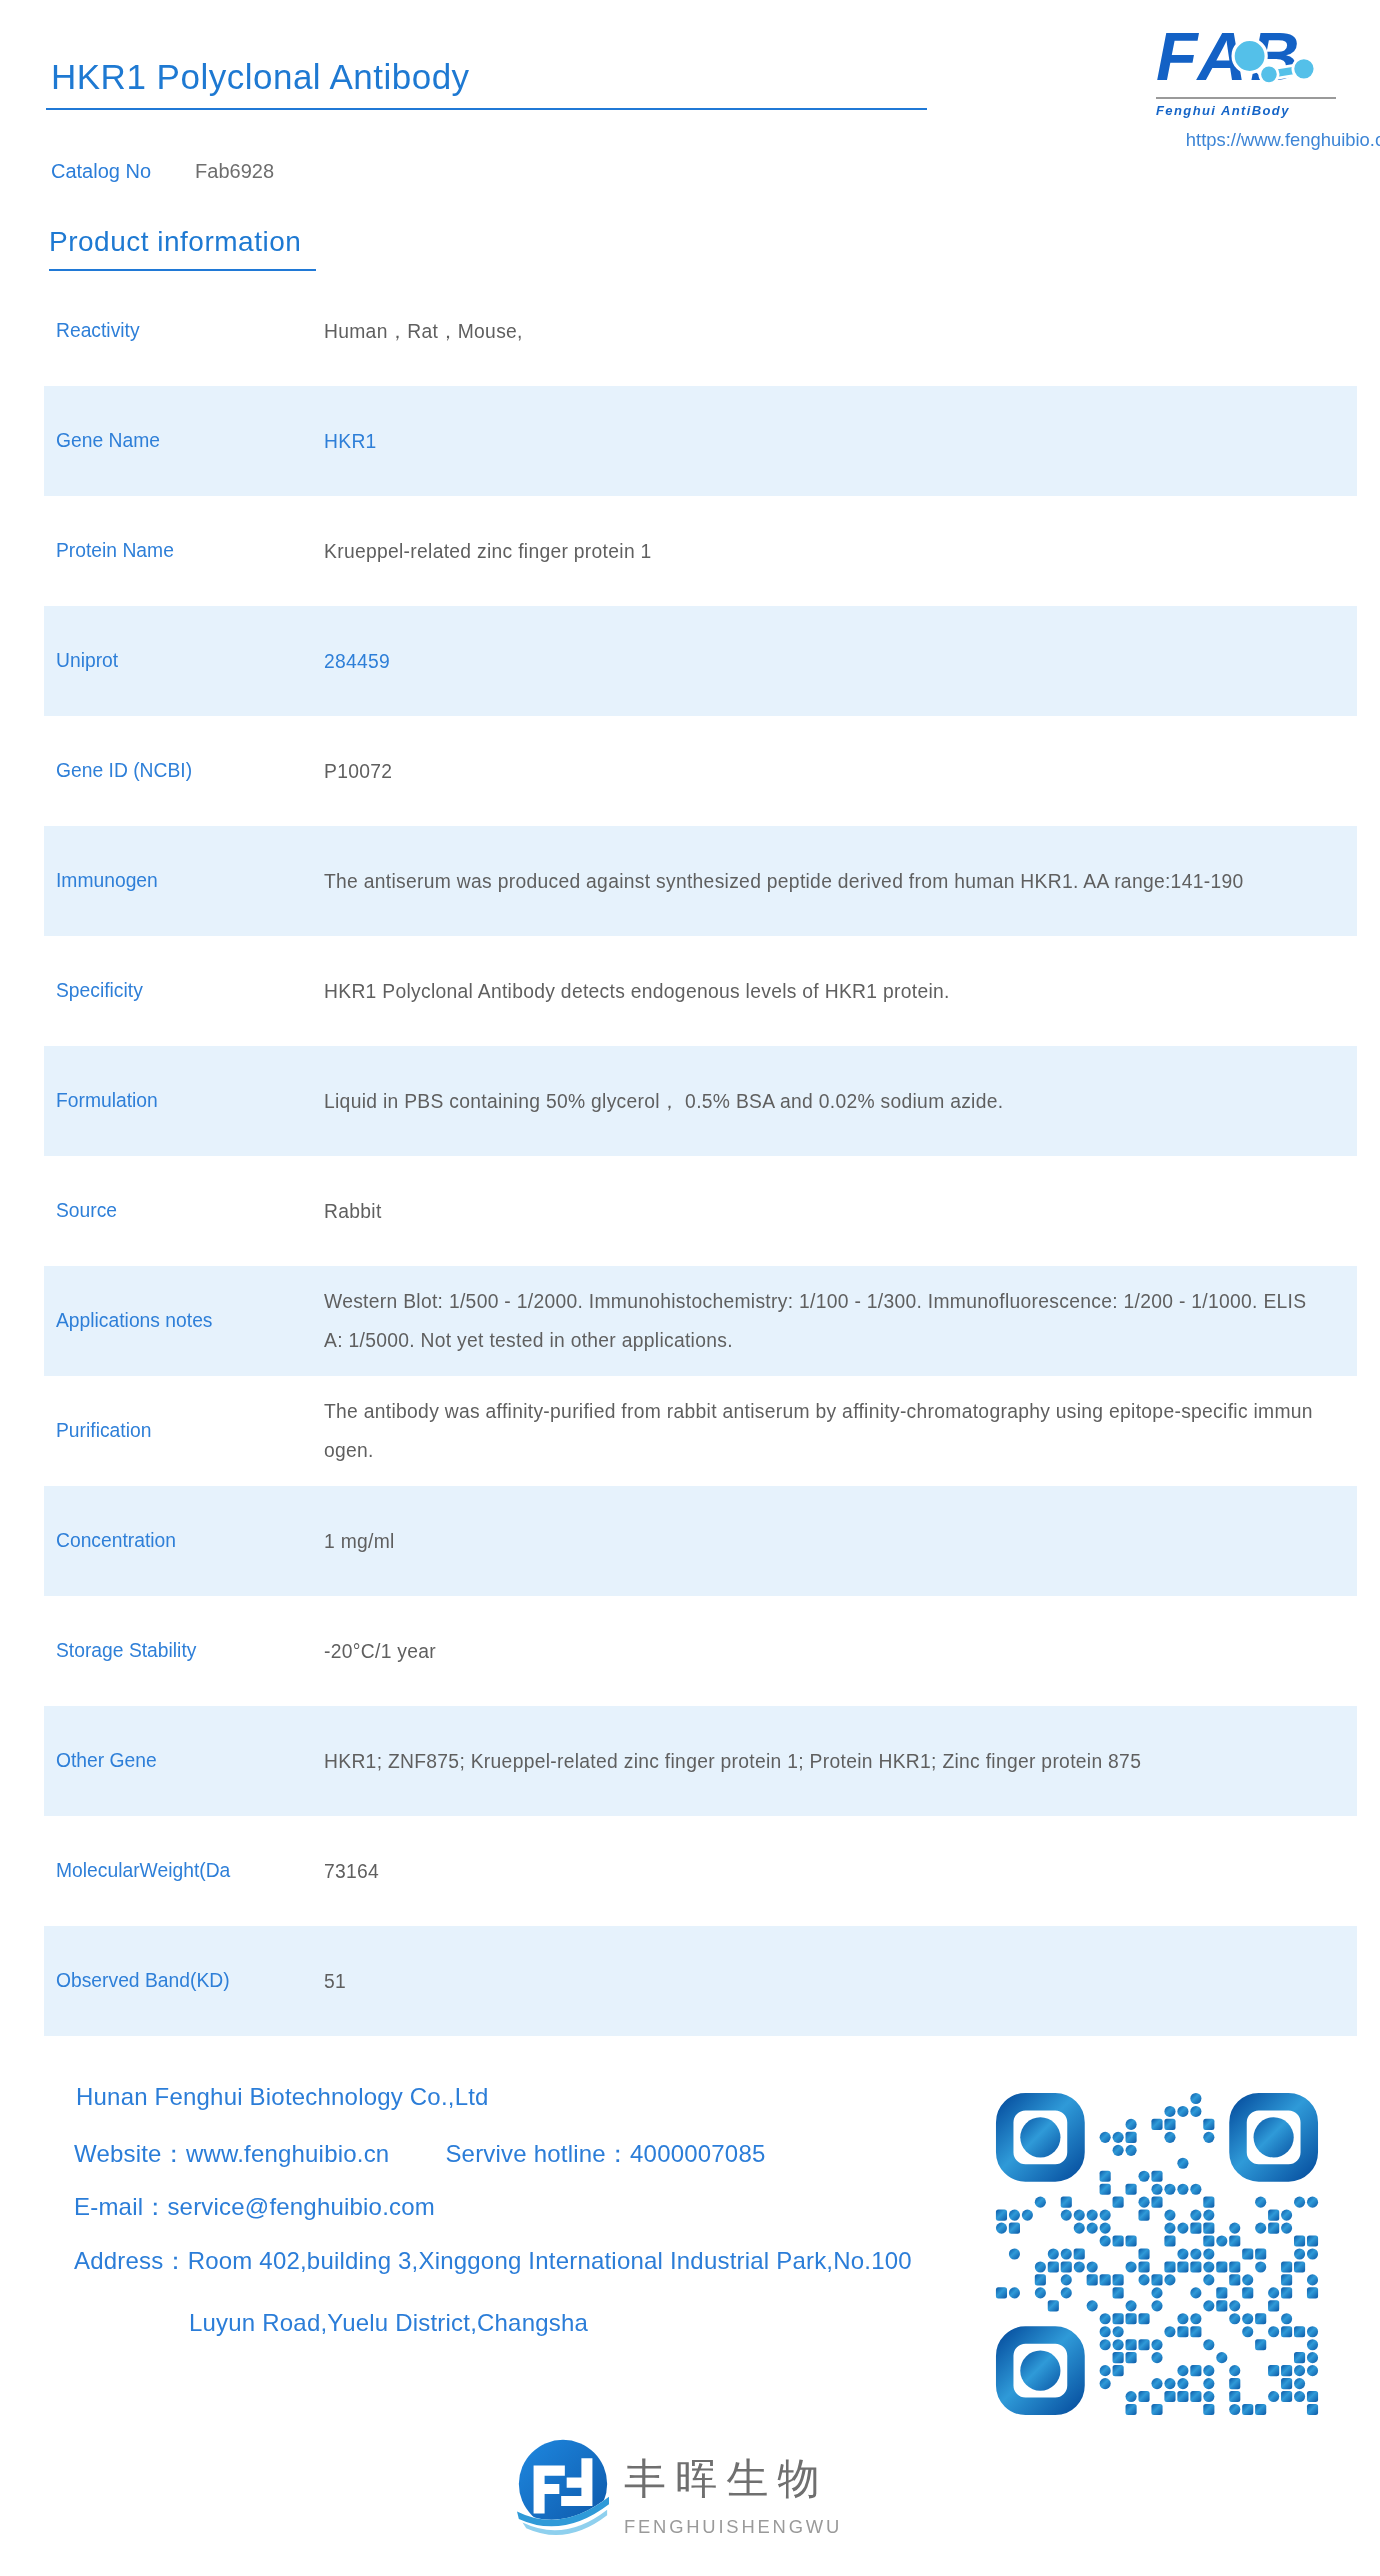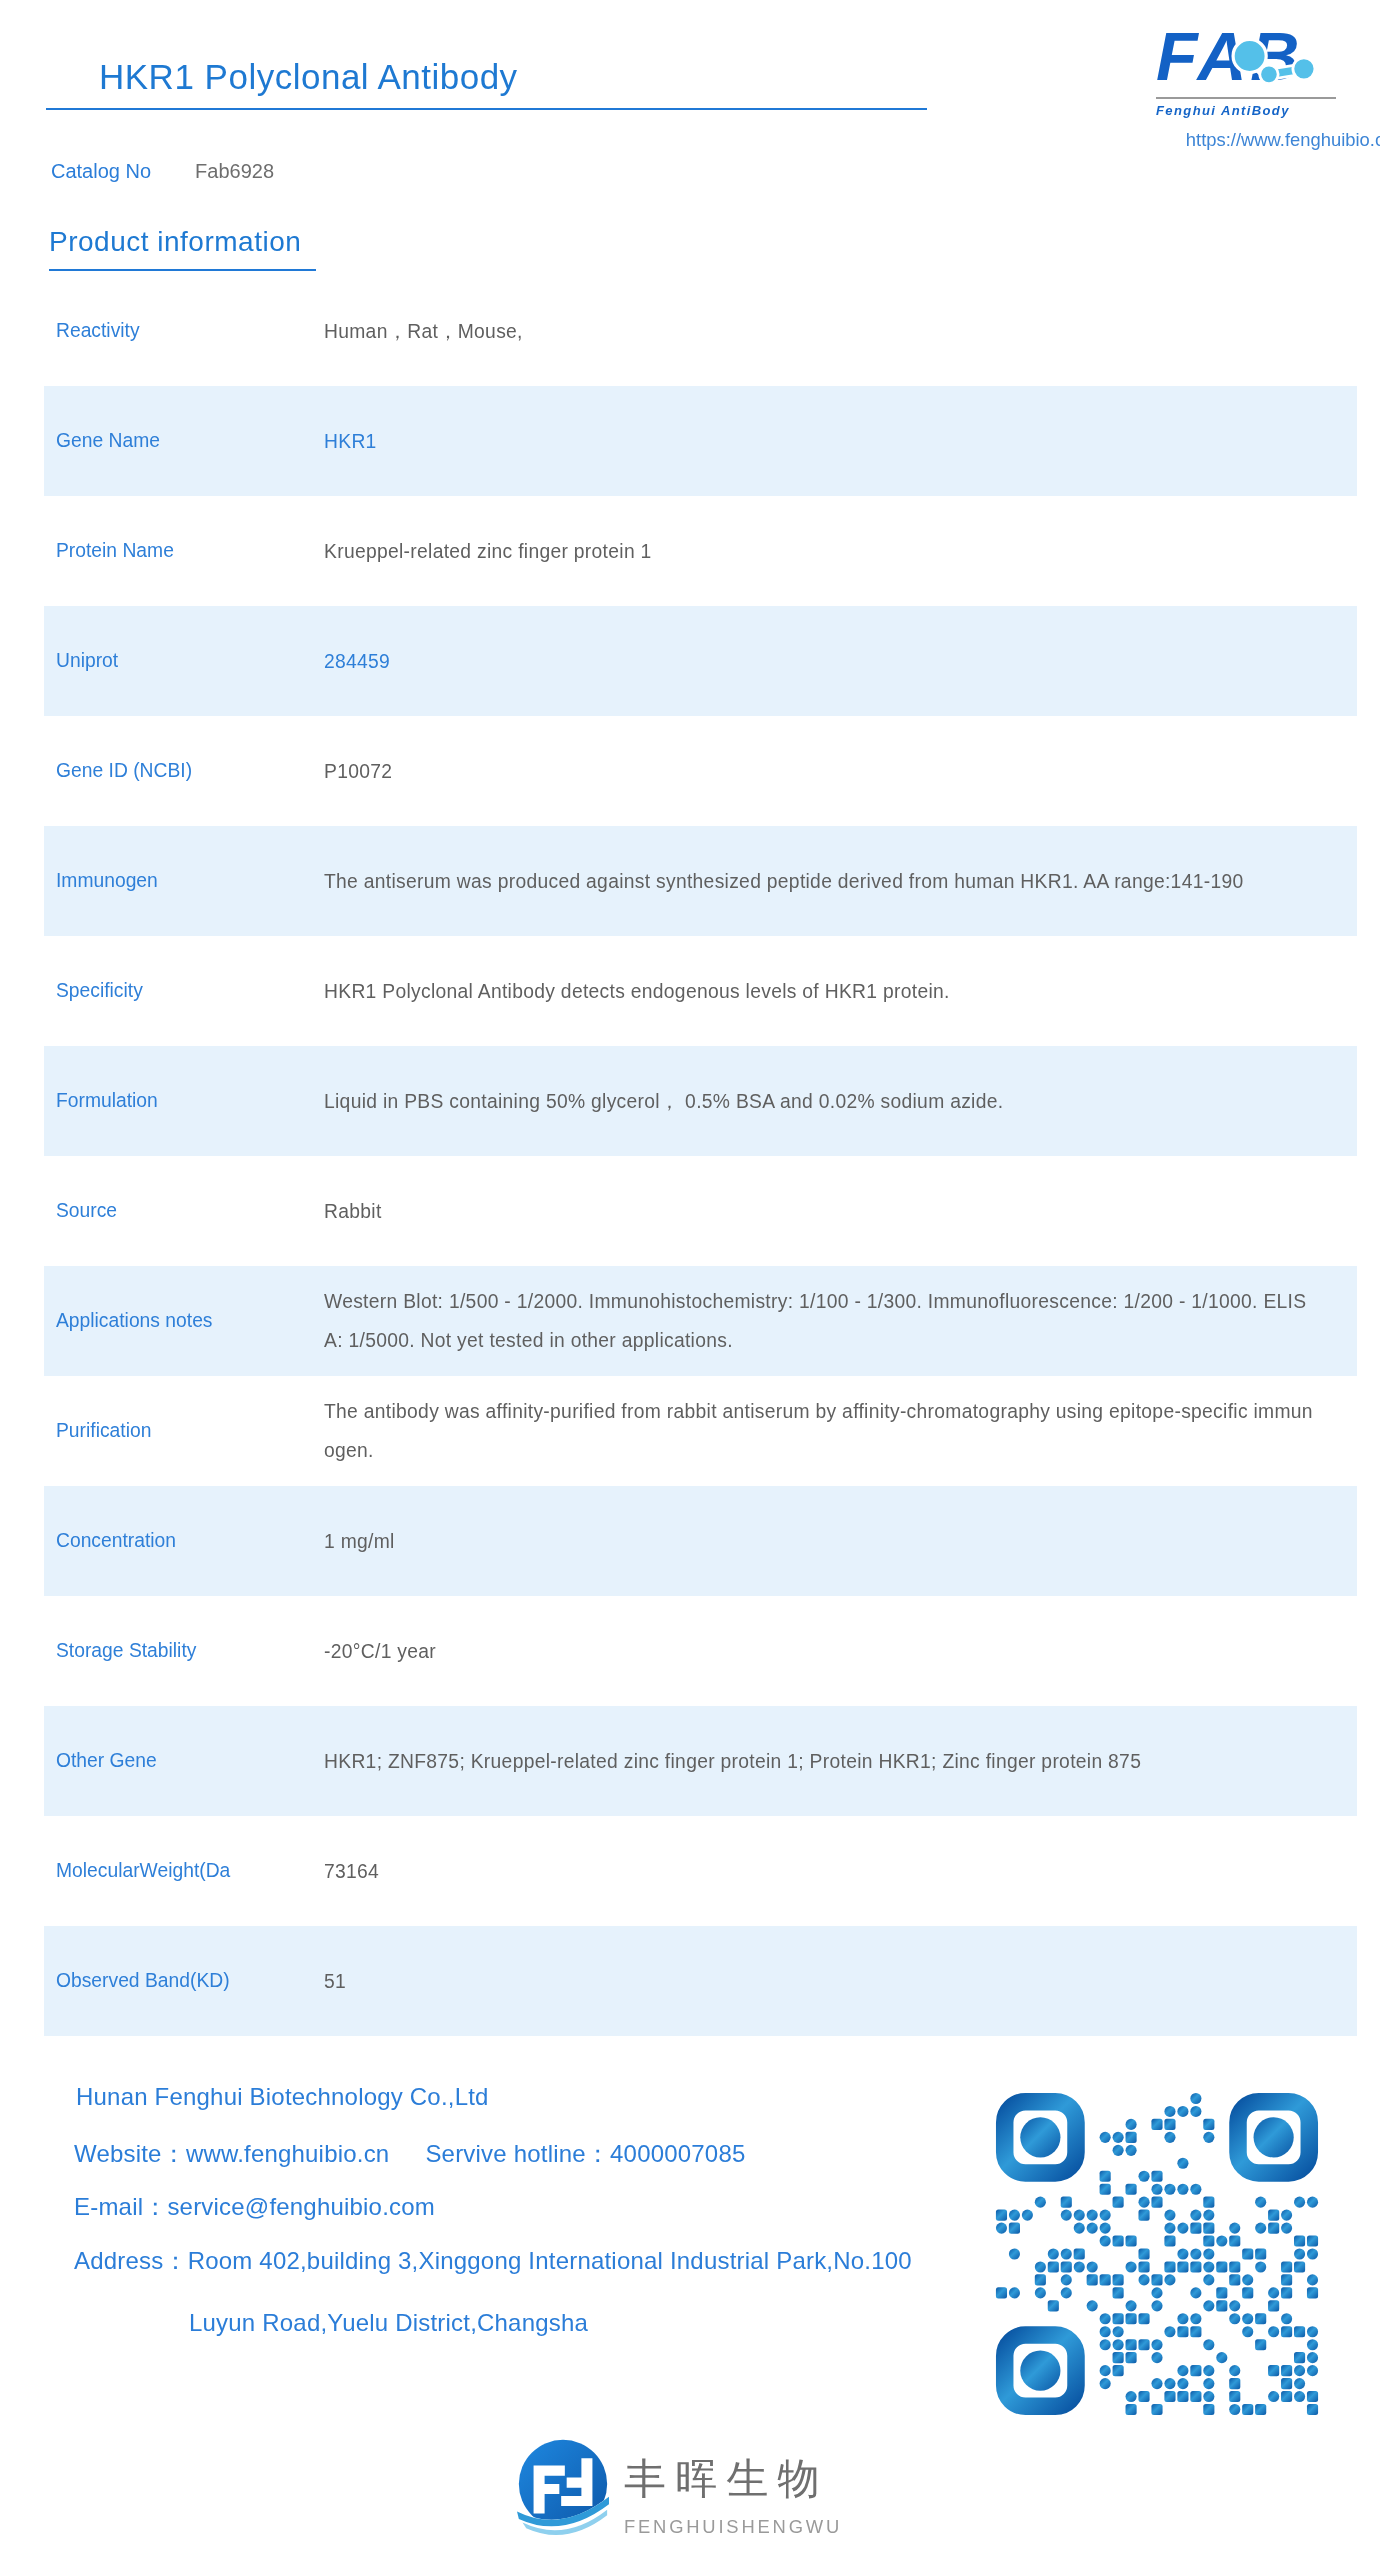--- a/index.html
+++ b/index.html
@@ -8,21 +8,21 @@
     background:#ffffff;
     font-family:"Liberation Sans","DejaVu Sans",sans-serif;
     position:relative;
     overflow:hidden;
   }
   .page { position:absolute; inset:0; }
 
   
   .title {
     position:absolute; left:51px; top:57px;
-    font-size:35px; font-weight:400; color:#1e79d2; letter-spacing:0.5px;margin-left:48px;
+    font-size:35px; font-weight:400; color:#1e79d2; letter-spacing:0.5px;
   }
   .title-rule {
     position:absolute; left:46px; top:108px; width:881px; height:1.8px;
     background:#2079d6;
   }
   .fab-logo { position:absolute; left:1156px; top:26px; width:198px; height:129px; }
   .fab-text {
     position:absolute; left:0; top:-9.2px;
     font-size:68px; line-height:1.15; font-weight:bold; font-style:italic;
     color:#1361c5; letter-spacing:3.7px;
@@ -59,21 +59,21 @@
     width:1003px; padding-right:13px;
     font-size:19.3px; color:#5f5f5f; line-height:39px;
     letter-spacing:0.3px; word-break:break-all;
   }
   .cell-value.blue { color:#2e7fd8; }
 
   
   .footer-text { position:absolute; font-size:24px; color:#2b7dd8; letter-spacing:0.2px; white-space:nowrap; }
   .f-company  { left:76px;  top:2083px; }
   .f-line2    { left:74px;  top:2138px; }
-  .f-hotline  { margin-left:36px; }
+  .f-hotline  { margin-left:56px; }
   .f-email    { left:74px;  top:2191px; }
   .f-address  { left:74px;  top:2245px; }
   .f-address2 { left:189px; top:2309px; }
   .footer-link { color:#2b7dd8; text-decoration:none; }
 
   .qr { position:absolute; left:995px; top:2092px; width:324px; height:324px; }
 
   
   .brand { position:absolute; left:515px; top:2438px; display:flex; }
   .brand-mark { width:96px; height:103px; flex-shrink:0; }

